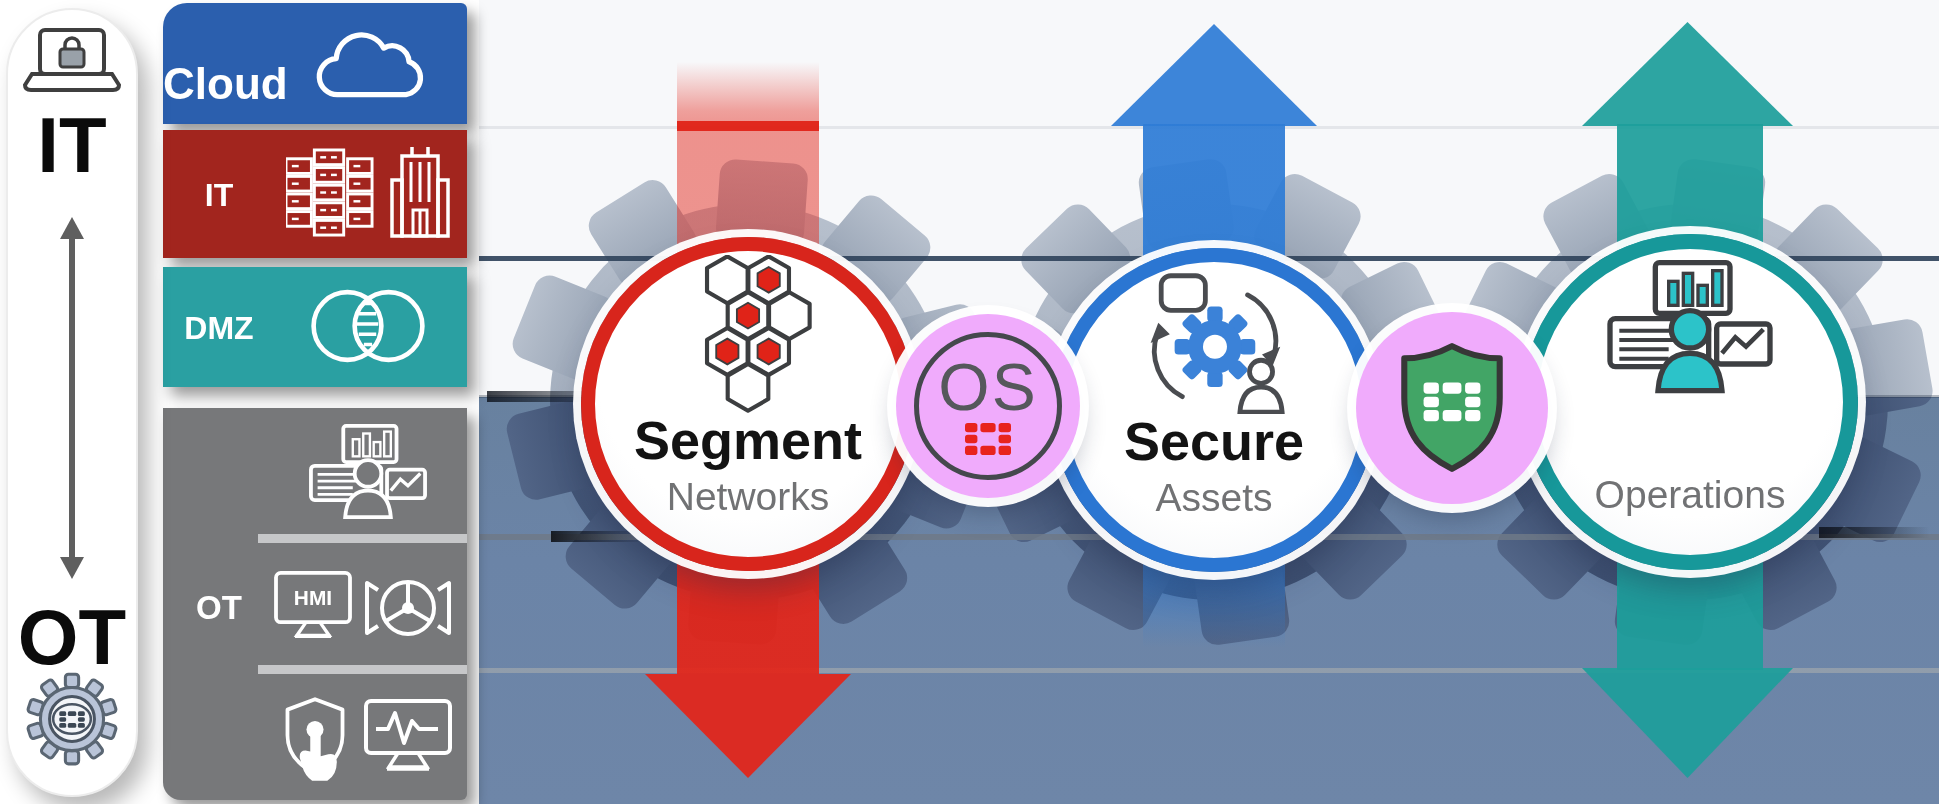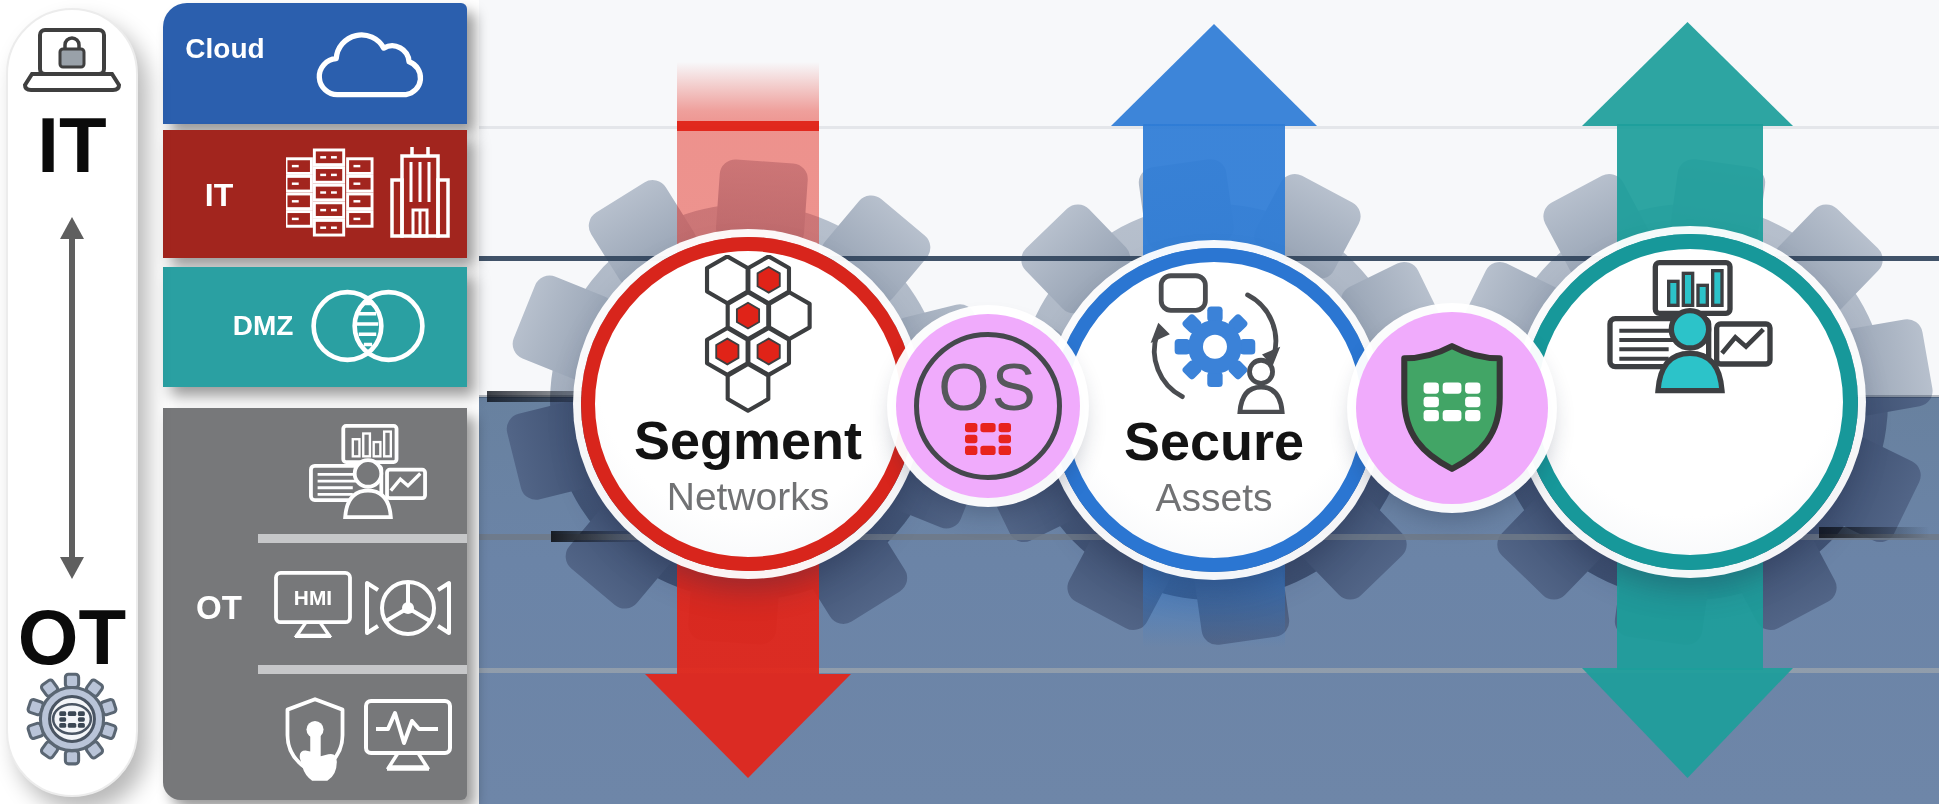--- a/index.html
+++ b/index.html
@@ -100,23 +100,23 @@
 
   
   .row { position:absolute; left:163px; width:304px; z-index:9;
          box-shadow:8px 9px 14px rgba(0,0,0,.4); }
   .row-cloud { top:3px;   height:121px; background:#2b5fae; border-radius:24px 6px 0 0; }
   .row-it    { top:130px; height:128px; background:#a2251e; }
   .row-dmz   { top:267px; height:120px; background:#2aa0a2; }
   .row-ot    { top:408px; height:392px; background:#77787a; border-radius:0 0 6px 18px; }
   .row-label { position:absolute; left:0; width:112px; text-align:center;
                color:#fff; font-weight:700; }
-  .lbl-cloud { top:30px;  font-size:28px;padding-left:12px; }
+  .lbl-cloud { top:56px;  font-size:44px; }
   .lbl-it    { top:47px;  font-size:32px; }
-  .lbl-dmz   { top:43px;  font-size:28px;margin-left:44px; }
+  .lbl-dmz   { top:43px;  font-size:32px; }
   .lbl-ot    { top:181px; font-size:33px; }
   .divider { position:absolute; left:95px; right:0; height:9px; background:#c6c7c9; }
   .div-1 { top:126px; } .div-2 { top:257px; }
 
   svg { display:block; }
 </style>
 </head>
 <body>
 
 <div id="app">
@@ -246,20 +246,21 @@
         <div class="c-title">Secure</div>
         <div class="c-sub">Assets</div>
       </div>
     </div>
 
     <div class="pillar p-sim">
       <div class="p-content">
         <svg class="c-icon" width="176" height="138" viewBox="0 0 132 102" style="top:10px">
           <use href="#opIcon" style="--panel:#fff; --line:#3d3f42; --accent:#2cc3c9; --person:#2cc3c9;"></use>
         </svg>
+        <div class="c-sub">Operations</div>
       </div>
     </div>
 
     <div class="mini os-circle">
       <div class="os-ring"></div>
       <div class="os-inner">
         <div class="os-label">OS</div>
         <svg id="os-logo" width="46" height="32" viewBox="0 0 46 32" style="margin-top:5px">
             <rect x="0.0" y="0.0" width="12.4" height="9.3" rx="2.8" fill="#e8231d"></rect>
             <rect x="15.4" y="0.0" width="15.2" height="9.3" rx="2.8" fill="#e8231d"></rect>

